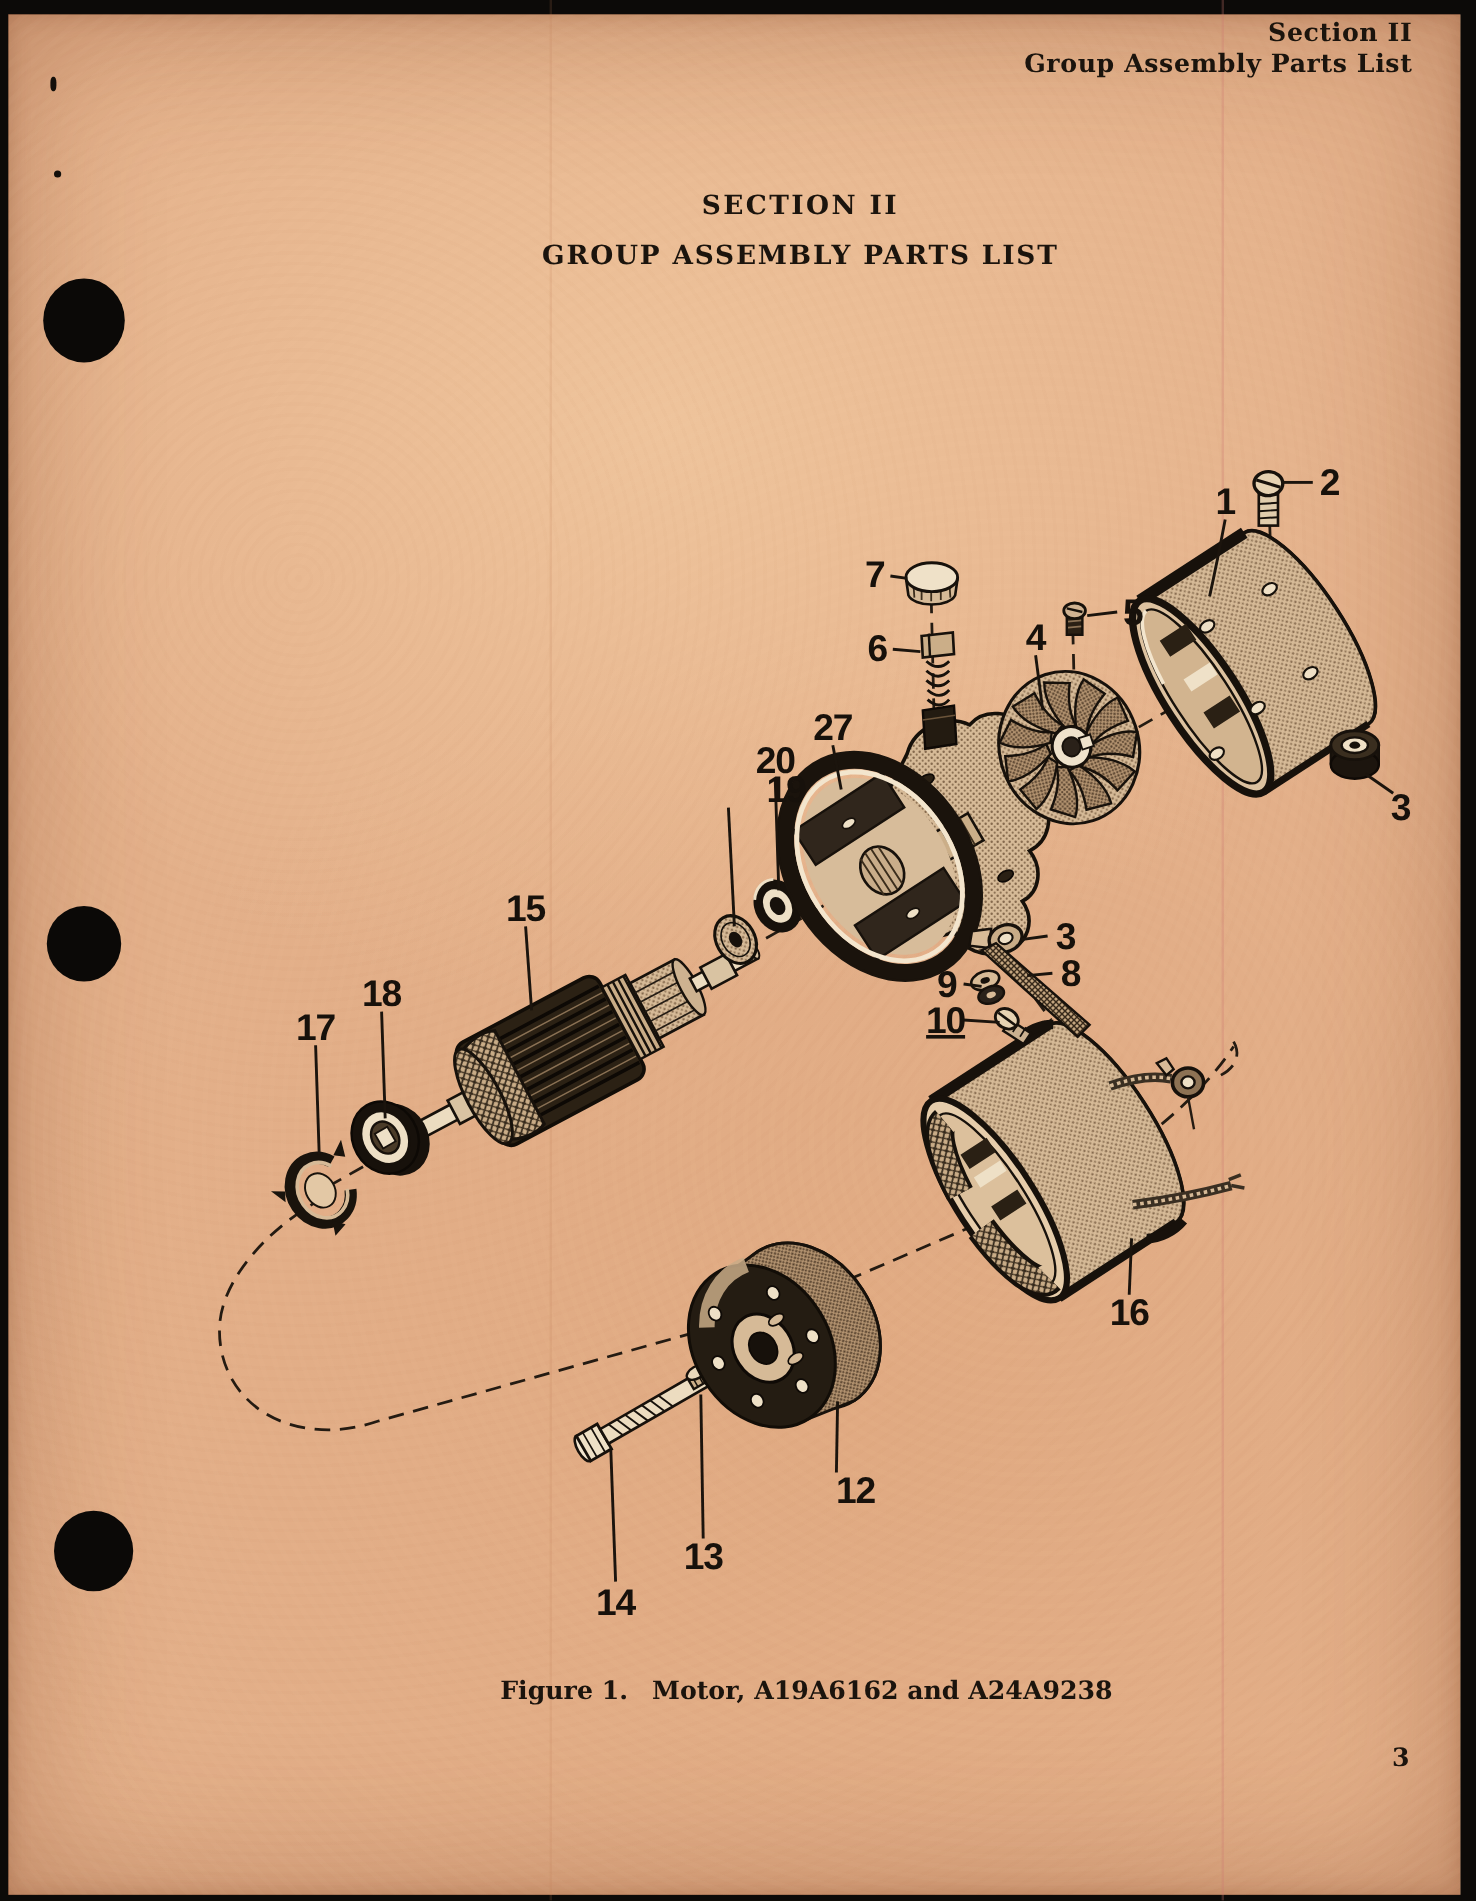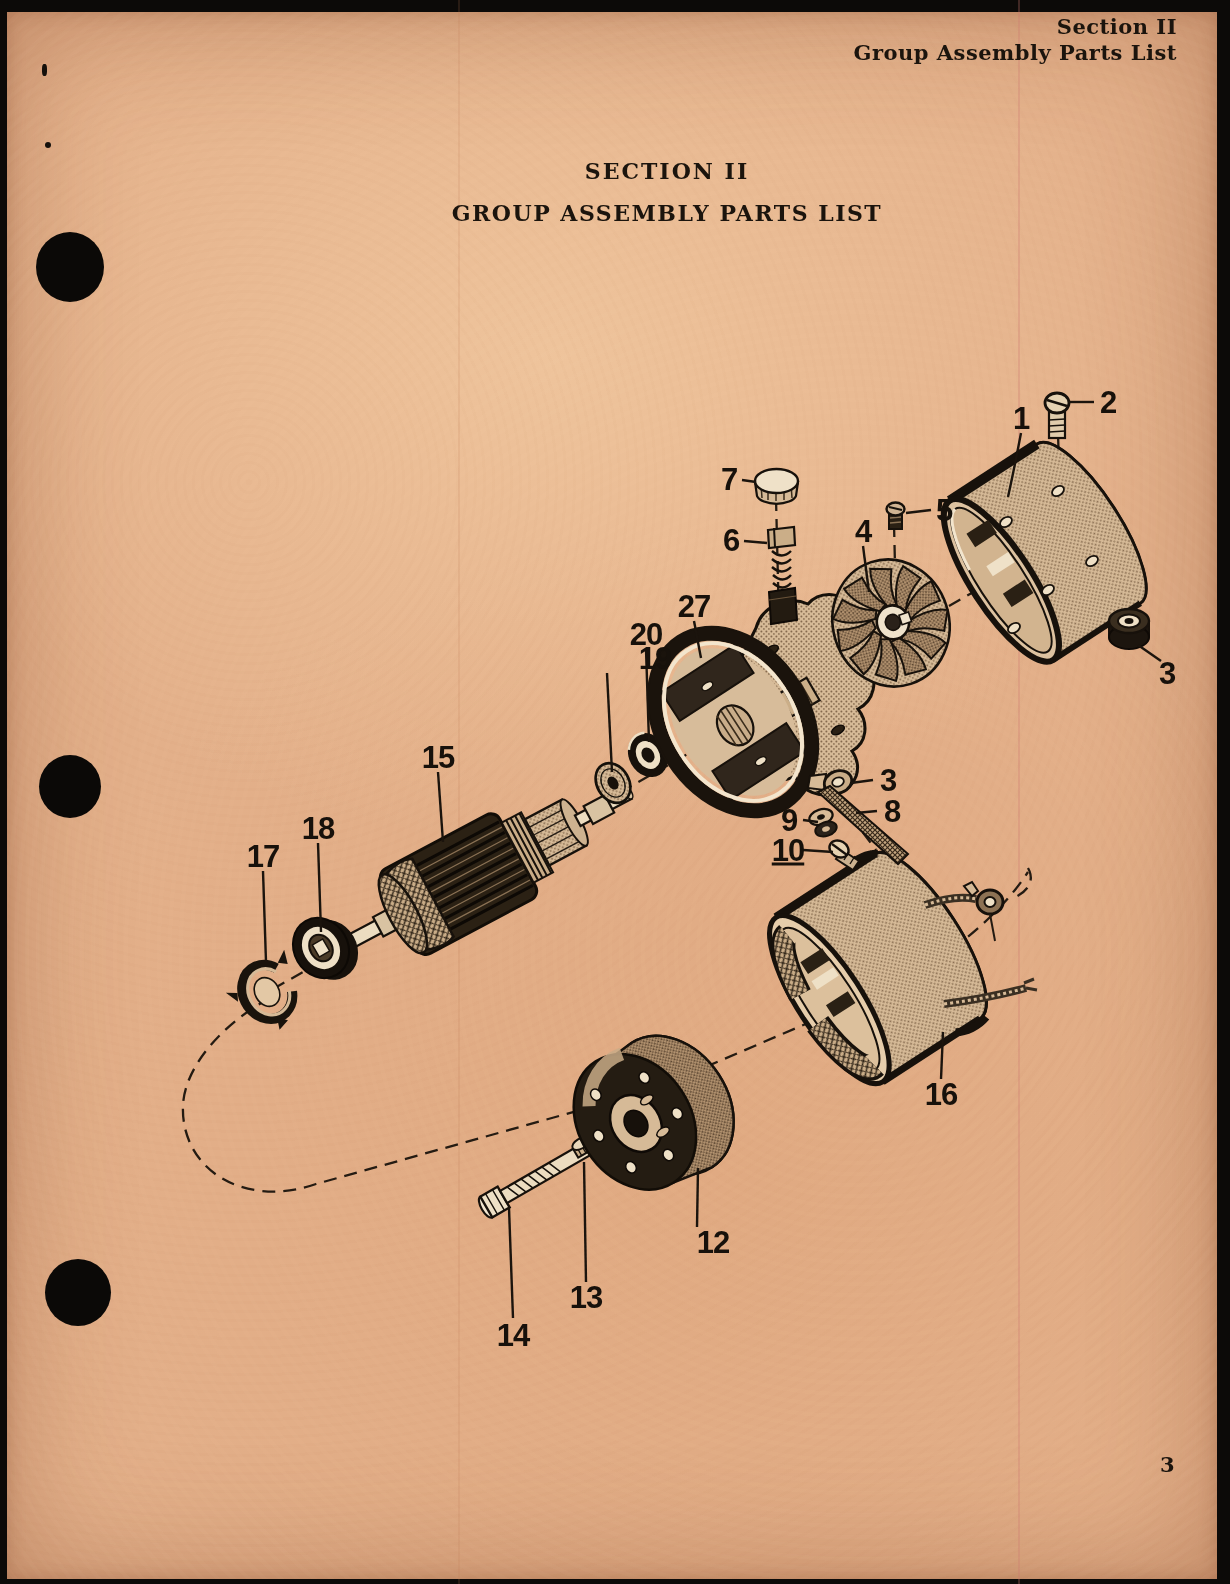--- a/index.html
+++ b/index.html
@@ -366,14 +366,17 @@
   <div class="co" style="left:586px;top:1297px;">13</div>
   <div class="co" style="left:513px;top:1335px;">14</div>
   <div class="co" style="left:438px;top:757px;">15</div>
   <div class="co" style="left:941px;top:1094px;">16</div>
   <div class="co" style="left:263px;top:856px;text-align:right;">17</div>
   <div class="co" style="left:318px;top:828px;">18</div>
   <div class="co" style="left:607px;top:658px;margin-left:48px;">19</div>
   <div class="co" style="left:646px;top:634px;">20</div>
   <div class="co" style="left:694px;top:606px;">27</div>
 
+  <div id="caption">
+    <span>Figure 1.</span><span class="gap"></span><span>Motor, A19A6162 and A24A9238</span>
+  </div>
   <div id="pageno">3</div>
 </div>
 
 </body></html>

